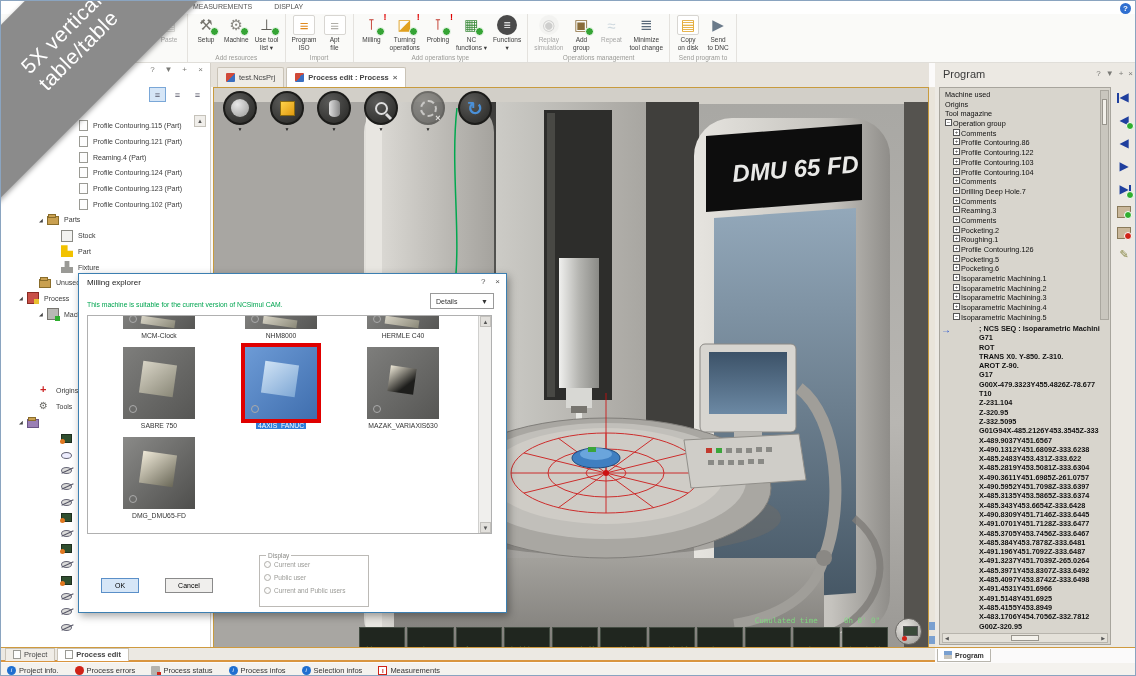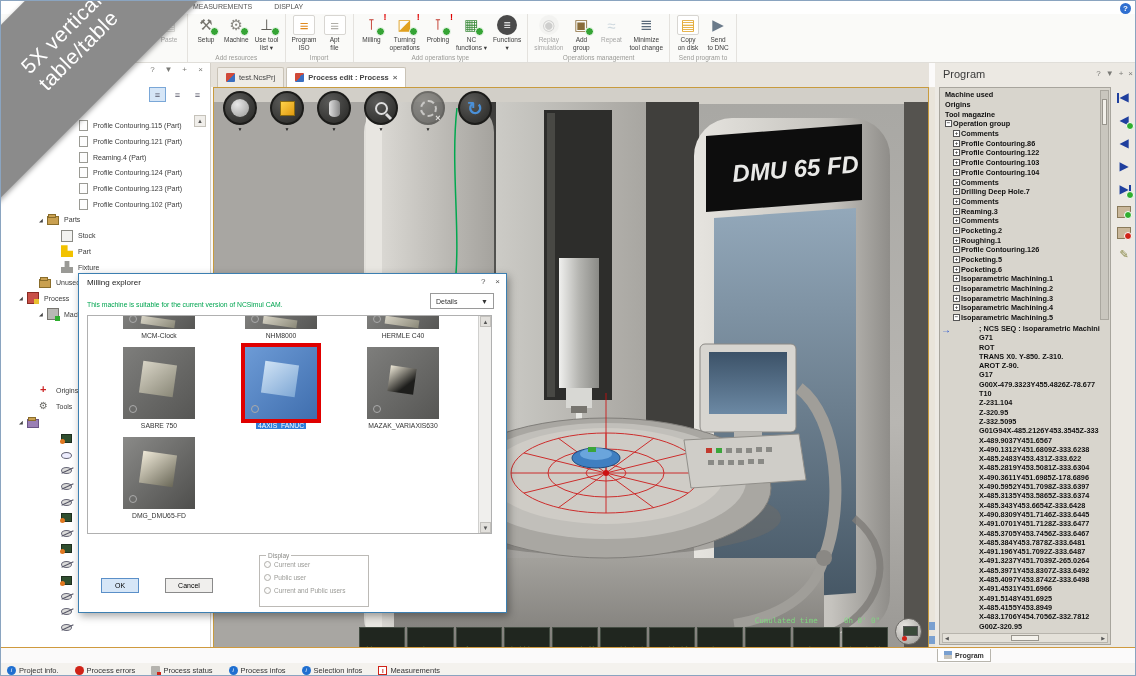--- a/index.html
+++ b/index.html
@@ -167,21 +167,21 @@
   .radio-row{display:flex;align-items:center;gap:3px;font-size:6.5px;color:#9a9a96;height:13px;cursor:pointer;}
   .radio-row .rad{width:7px;height:7px;border:1px solid #b0aeaa;border-radius:50%;background:#fbfbfa;flex:none;}
 
   
   .rpanel{position:absolute;left:934px;top:62px;width:202px;height:585px;background:#ece9e3;}
   .rp-title{position:absolute;left:8px;top:5px;font-size:11px;color:#3a3a3a;}
   .rp-sys{position:absolute;right:4px;top:6px;display:flex;gap:5px;font-size:8px;color:#7a7a76;}
   .rp-content{position:absolute;left:4px;top:24px;width:172px;height:558px;background:#d8d5cd;
       border:1px solid #a8a59d;overflow:hidden;}
   .ptree{position:absolute;left:3px;top:2px;width:160px;}
-  .prow{height:9.7px;display:flex;align-items:center;font-size:7.3px;font-weight:bold;color:#111;
+  .prow{height:9.7px;display:flex;align-items:flex-start;font-size:7.3px;font-weight:normal;color:#111;
       white-space:nowrap;cursor:pointer;}
   .prow .pexp{width:7px;height:7px;border:1px solid #555;background:#fff;font-size:6px;line-height:5px;
       text-align:center;margin-right:1px;flex:none;color:#333;}
   .prow .pexp:empty{visibility:hidden;width:0;border:none;margin:0;}
   .prow.i1{padding-left:2px;}
   .prow.i2{padding-left:10px;}
   .gcode{position:absolute;left:3px;top:236px;width:168px;}
   .gline{height:9.3px;line-height:9.3px;font-size:7.3px;font-weight:bold;color:#111;white-space:nowrap;
       overflow:hidden;padding-left:36px;}
   .cur-arrow{position:absolute;left:1px;top:236px;color:#1f4fd0;font-size:10px;font-weight:bold;}
@@ -936,21 +936,21 @@
           <div class="gline">G00X-479.3323Y455.4826Z-78.677</div>
           <div class="gline">T10</div>
           <div class="gline">Z-231.104</div>
           <div class="gline">Z-320.95</div>
           <div class="gline">Z-332.5095</div>
           <div class="gline">G01G94X-485.2126Y453.3545Z-333</div>
           <div class="gline">X-489.9037Y451.6567</div>
           <div class="gline">X-490.1312Y451.6809Z-333.6238</div>
           <div class="gline">X-485.2483Y453.431Z-333.622</div>
           <div class="gline">X-485.2819Y453.5081Z-333.6304</div>
-          <div class="gline">X-490.3611Y451.6985Z-178.6896</div>
+          <div class="gline">X-490.3611Y451.6985Z-261.0757</div>
           <div class="gline">X-490.5952Y451.7098Z-333.6397</div>
           <div class="gline">X-485.3135Y453.5865Z-333.6374</div>
           <div class="gline">X-485.343Y453.6654Z-333.6428</div>
           <div class="gline">X-490.8309Y451.7146Z-333.6445</div>
           <div class="gline">X-491.0701Y451.7128Z-333.6477</div>
           <div class="gline">X-485.3705Y453.7456Z-333.6467</div>
           <div class="gline">X-485.384Y453.7878Z-333.6481</div>
           <div class="gline">X-491.196Y451.7092Z-333.6487</div>
           <div class="gline">X-491.3237Y451.7039Z-265.0264</div>
           <div class="gline">X-485.3971Y453.8307Z-333.6492</div>
@@ -977,20 +977,31 @@
       <div class="pib chip dot-r"></div>
       <div class="pib pencil">✎</div>
     </div>
   </div>
   <div class="rp-tab">
     <span class="ticon"></span>
     <span>Program</span>
   </div>
 
   <div class="gold-line"></div>
+  <div class="bottom-tabs">
+
+  <div class="btab">
+      <span class="bicon"></span>
+      <span>Project</span>
+      </div>
+      <div class="btab active">
+      <span class="bicon"></span>
+      <span>Process edit</span>
+      </div>
+    </div>
   <div class="statusbar">
 
   <div class="sitem dot-blue">
       <span class="sic"></span>
       <span>Project info.</span>
       </div>
       <div class="sitem dot-red">
       <span class="sic"></span>
       <span>Process errors</span>
       </div>

